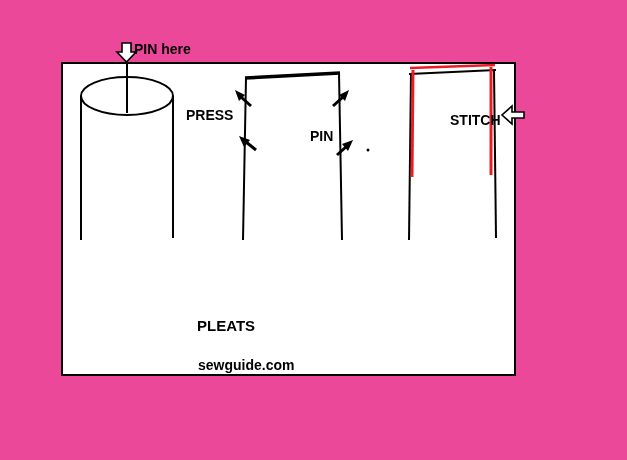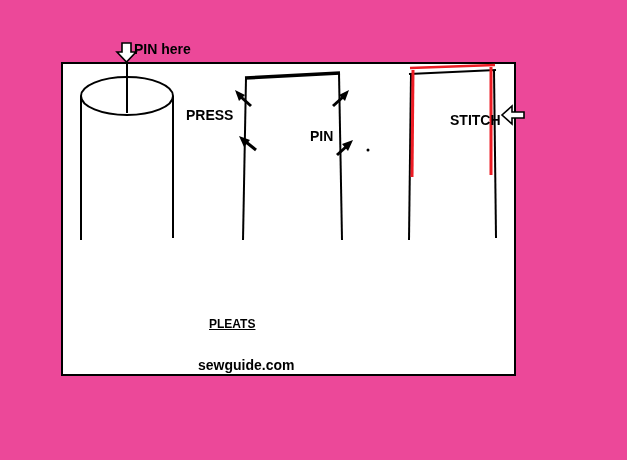--- a/index.html
+++ b/index.html
@@ -37,21 +37,21 @@
     font-weight: bold;
     font-size: 14px;
     white-space: nowrap;
     letter-spacing: 0px;
   }
   .lbl.pin-here   { left: 134px; top: 41px; }
   .lbl.press      { left: 186px; top: 107px; }
   .lbl.pin        { left: 282px; top: 128px; margin-left: 28px; }
   .lbl.stitch     { left: 450px; top: 112px; }
   .lbl.stitch-here{ left: 527px; top: 109px; }
-  .lbl.title      { left: 209px; top: 317px; font-size: 12px; text-decoration: underline; }
+  .lbl.title      { left: 197px; top: 317px; font-size: 15px; }
   .lbl.credit     { left: 198px; top: 341px; margin-top: 16px; }
 </style>
 </head>
 <body>
 
 <div class="stage">
 
   <div class="panel"></div>
 
   <svg class="draw" viewBox="0 0 627 460">

